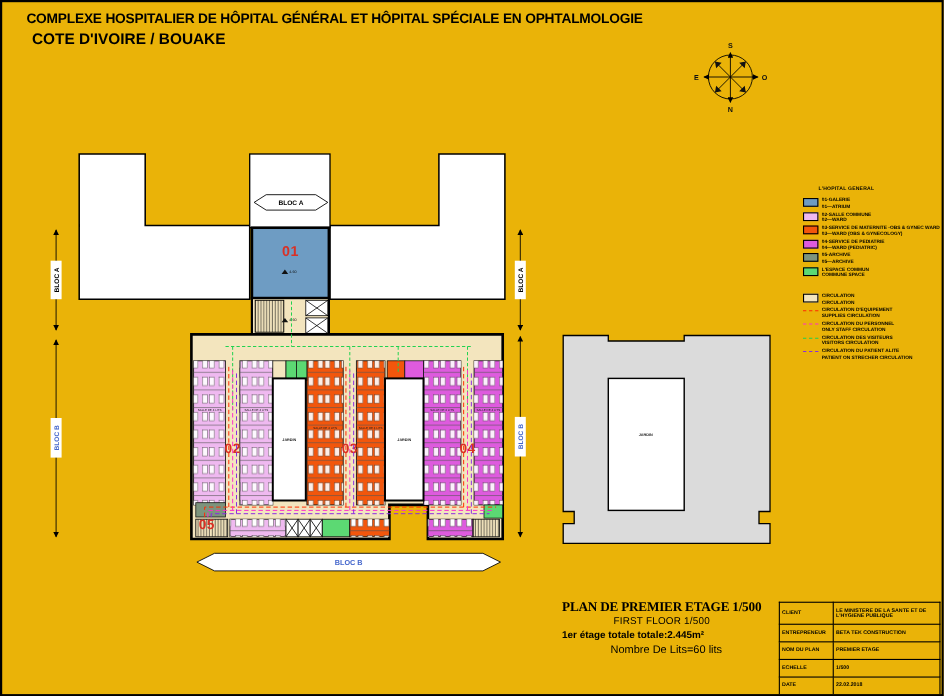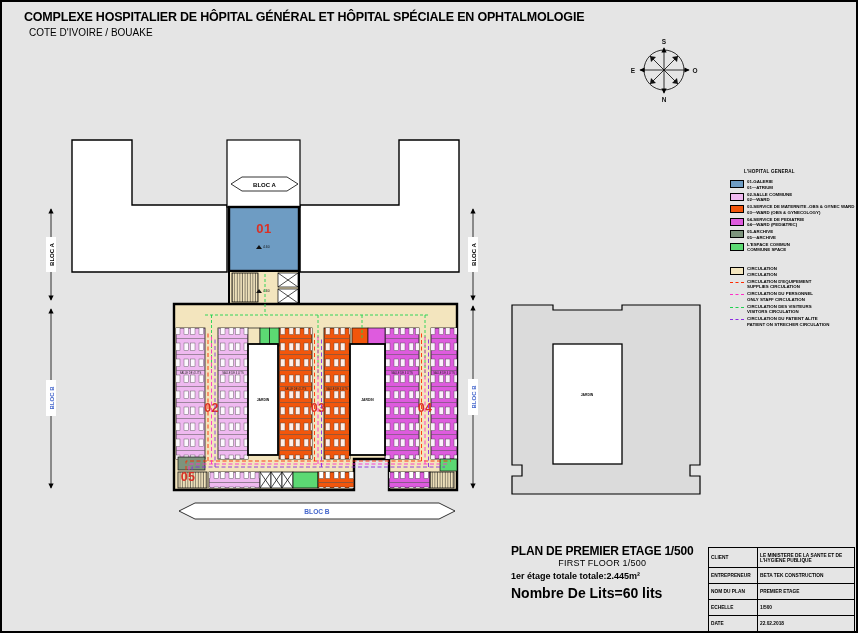--- a/index.html
+++ b/index.html
@@ -1,42 +1,42 @@
 <!DOCTYPE html>
 <html><head>
 <meta charset="utf-8">
 <style>
   html,body{margin:0;padding:0;background:#888;}
-  .page{position:relative;width:858px;height:633px;background:#e5e5e5;overflow:hidden;
+  .page{position:relative;width:858px;height:633px;background:#eab308;overflow:hidden;
         font-family:"Liberation Sans",sans-serif;box-sizing:border-box;border:2px solid #000;}
   .hdr-title{position:absolute;left:22px;top:8px;font-size:12.5px;font-weight:bold;color:#000;letter-spacing:-.2px;}
-  .hdr-sub{position:absolute;left:27px;top:25px;font-size:10px;font-weight:normal;color:#000;}
+  .hdr-sub{position:absolute;left:27px;top:25px;font-size:14px;font-weight:bold;color:#000;}
   svg.plan{position:absolute;left:0;top:0;width:858px;height:633px;}
   svg text{font-family:"Liberation Sans",sans-serif;}
   .dimlbl{font-size:6px;font-weight:bold;fill:#000;}
   .dimlbl-b{font-size:6px;font-weight:bold;fill:#4466CC;}
   .rnum{font-size:12.5px;font-weight:bold;fill:#D93025;letter-spacing:.4px;}
   .tiny{font-size:2.7px;fill:#222;}
   .jardin{font-size:3.4px;fill:#111;font-weight:bold;}
   .lvl{font-size:3.4px;fill:#111;}
   .cletter{font-size:6.5px;fill:#111;font-weight:bold;}
   
   .legend{position:absolute;left:728px;top:167px;width:128px;color:#000;}
   .lg-h{font-size:4.6px;font-weight:bold;margin:0 0 5px 14px;letter-spacing:.2px;}
   .lg-item{display:flex;align-items:flex-start;margin-bottom:1.5px;}
   .sw{width:12px;height:6px;border:.7px solid #000;margin-right:3px;flex:none;margin-top:1px;}
   .dashsw{width:14px;height:0;border-top:1.4px dashed #f00;margin-right:3px;flex:none;margin-top:3px;}
   .lg-txt{font-size:4.4px;line-height:1.25;font-weight:bold;}
   .lg-gap{height:12px;}
   
   .notes{position:absolute;left:509px;top:542px;color:#000;}
-  .n1{font-size:12px;font-weight:bold;letter-spacing:-.2px;}
+  .n1{font-size:12px;font-weight:bold;letter-spacing:-.2px;font-family:Liberation Serif, serif;}
   .n2{font-size:9px;letter-spacing:.2px;text-align:center;}
   .n3{font-size:9px;font-weight:bold;margin-top:3px;}
-  .n4{font-size:14px;font-weight:bold;margin-top:4px;}
+  .n4{font-size:10px;font-weight:normal;margin-top:4px;margin-left:44px;}
   
   .tblock{position:absolute;left:706px;top:545px;width:147px;border-collapse:collapse;}
   .tblock td{border:1px solid #000;font-size:4.8px;font-weight:bold;color:#000;
              padding:1.5px 2px;vertical-align:middle;}
   .tblock td.lab{width:44px;}
   .tblock tr{height:16px;}
   .tblock tr.r1{height:20px;}
 </style>
 </head>
 <body>

